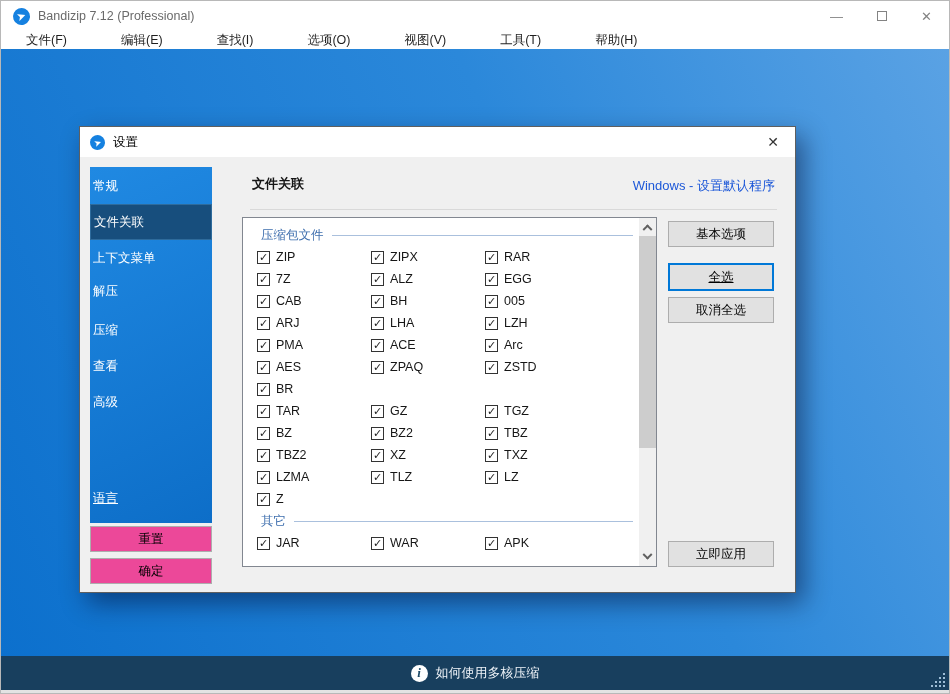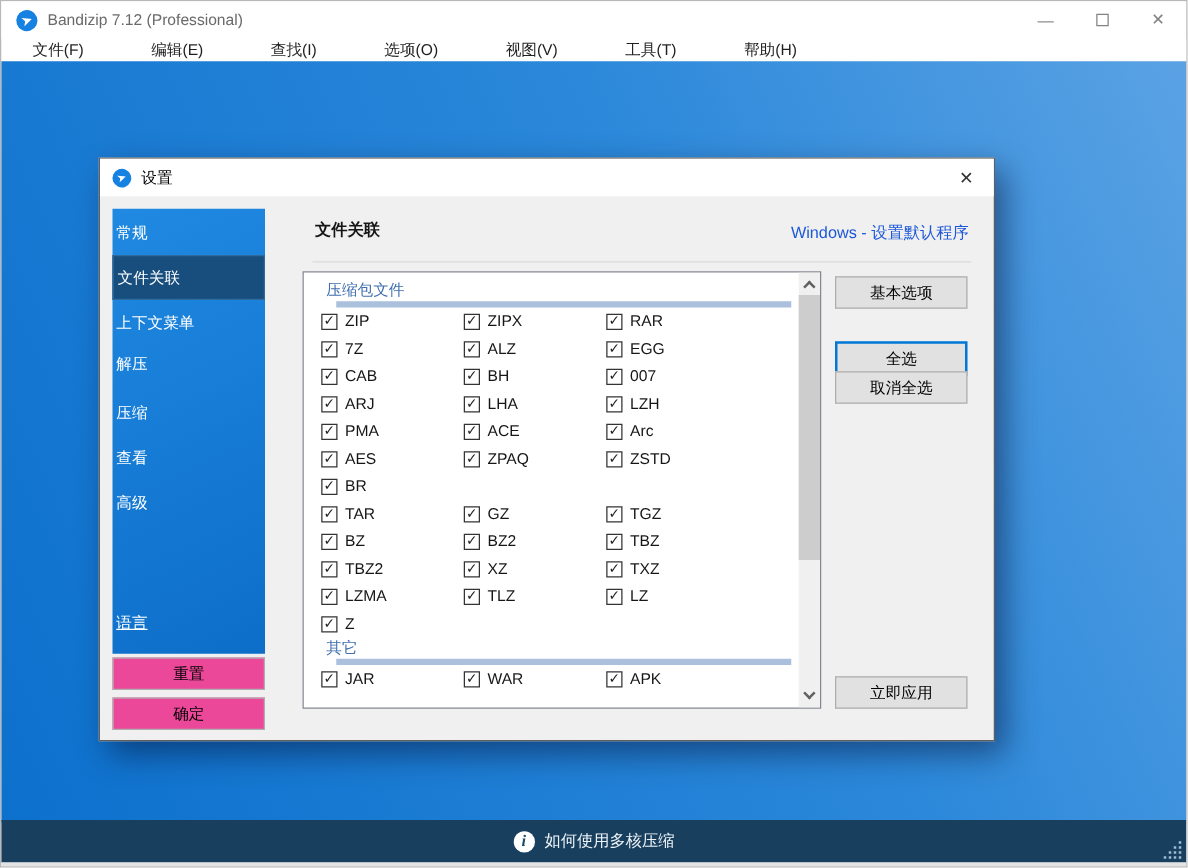--- a/index.html
+++ b/index.html
@@ -62,22 +62,22 @@
 
   
   .content-title { position:absolute; left:172px; top:48px; font-weight:bold; font-size:13px; color:#161616; }
   .content-link { position:absolute; right:20px; top:50px; color:#1d58d8; font-size:13px; }
   .content-sep { position:absolute; left:170px; top:82px; width:527px; height:1px; background:#d9d9d9; }
 
   
   .panel { position:absolute; left:162px; top:90px; width:415px; height:350px; background:#ffffff;
            border:1px solid #828790; overflow:hidden; }
   .panel-content { position:absolute; left:0; top:0; width:396px; padding-top:6px; }
-  .group-label { height:22px; display:flex; padding-left:18px; color:#3f6fae;
-                 font-size:12.5px;flex-direction:column; }
+  .group-label { height:22px; display:flex; align-items:center; padding-left:18px; color:#3f6fae;
+                 font-size:12.5px; }
   .group-label .rule { flex:1; height:1px; background:#aac0dd; margin:0 6px 0 8px; }
   .cb-row { height:22px; display:flex; align-items:center; padding-left:14px; }
   .cb-item { width:114px; display:flex; align-items:center; }
   .checkbox { width:13px; height:13px; border:1px solid #333; background:#fff; display:flex;
               align-items:center; justify-content:center; font-size:11px; color:#222;
               line-height:13px; }
   .cb-label { margin-left:6px; color:#161616; font-size:12.5px;text-align:right; }
 
   
   .scrollbar { position:absolute; right:0; top:0; width:17px; height:348px; background:#f0f0f0; }
@@ -203,21 +203,21 @@
             <span class="cb-item">
               <span class="checkbox">✓</span>
               <span class="cb-label">CAB</span>
             </span>
             <span class="cb-item">
               <span class="checkbox">✓</span>
               <span class="cb-label">BH</span>
             </span>
             <span class="cb-item">
               <span class="checkbox">✓</span>
-              <span class="cb-label">007</span>
+              <span class="cb-label">005</span>
             </span>
           </div>
           <div class="cb-row">
             <span class="cb-item">
               <span class="checkbox">✓</span>
               <span class="cb-label">ARJ</span>
             </span>
             <span class="cb-item">
               <span class="checkbox">✓</span>
               <span class="cb-label">LHA</span>
@@ -348,19 +348,19 @@
           </span>
         <span class="sb-thumb"></span>
         <span class="sb-arrow sb-down">
             <span></span>
           </span>
       </div>
     </div>
 
     <div id="action-buttons">
         <div class="act-btn" style="top: 94px;">基本选项</div>
-        <div class="act-btn focused" style="top: 146px;">全选</div>
+        <div class="act-btn focused" style="top: 136px; text-decoration: underline;">全选</div>
         <div class="act-btn" style="top: 170px;">取消全选</div>
       </div>
     <div class="act-btn" style="top:414px;">立即应用</div>
   </div>
 
 </div>
 
 </body></html>

